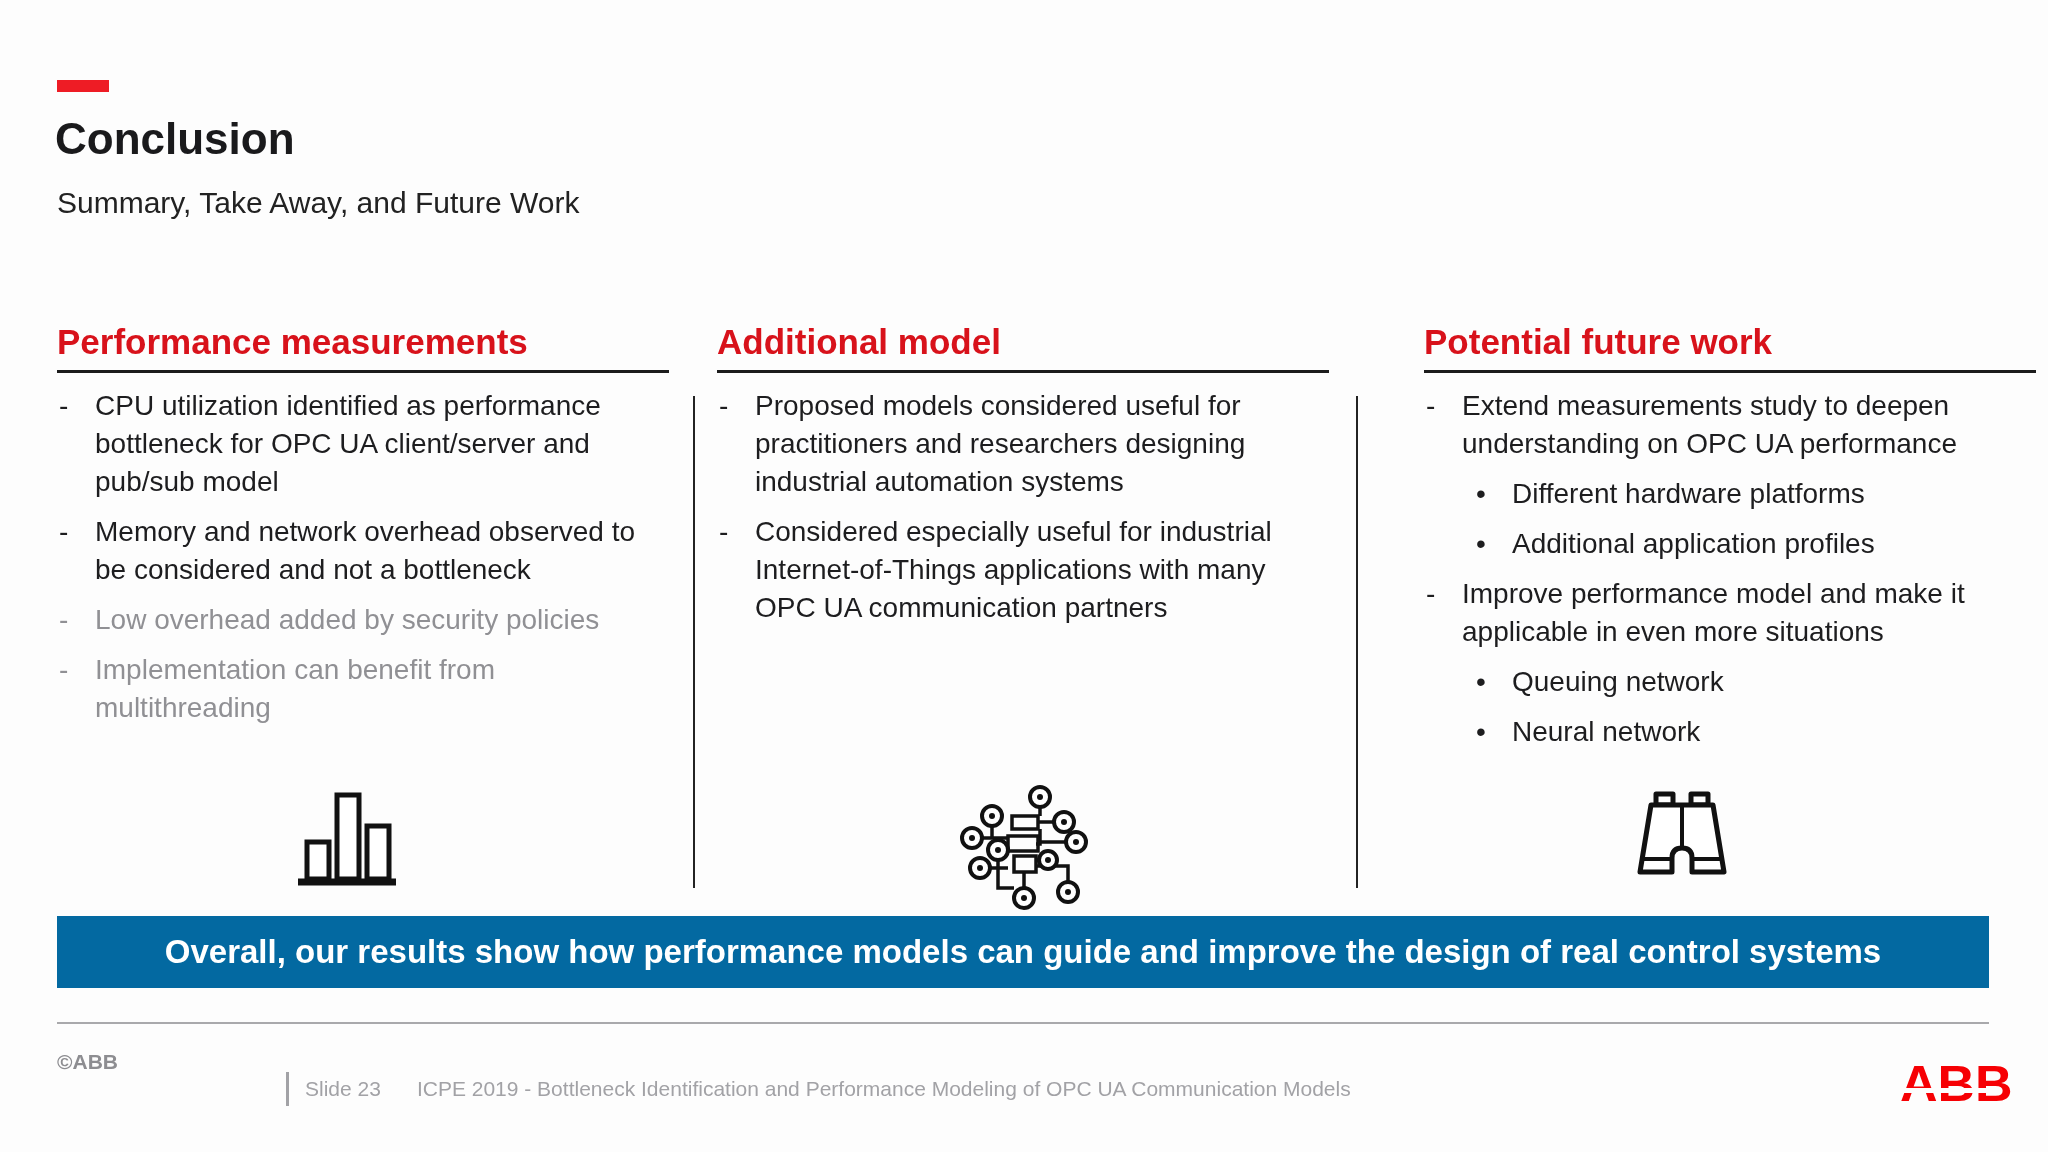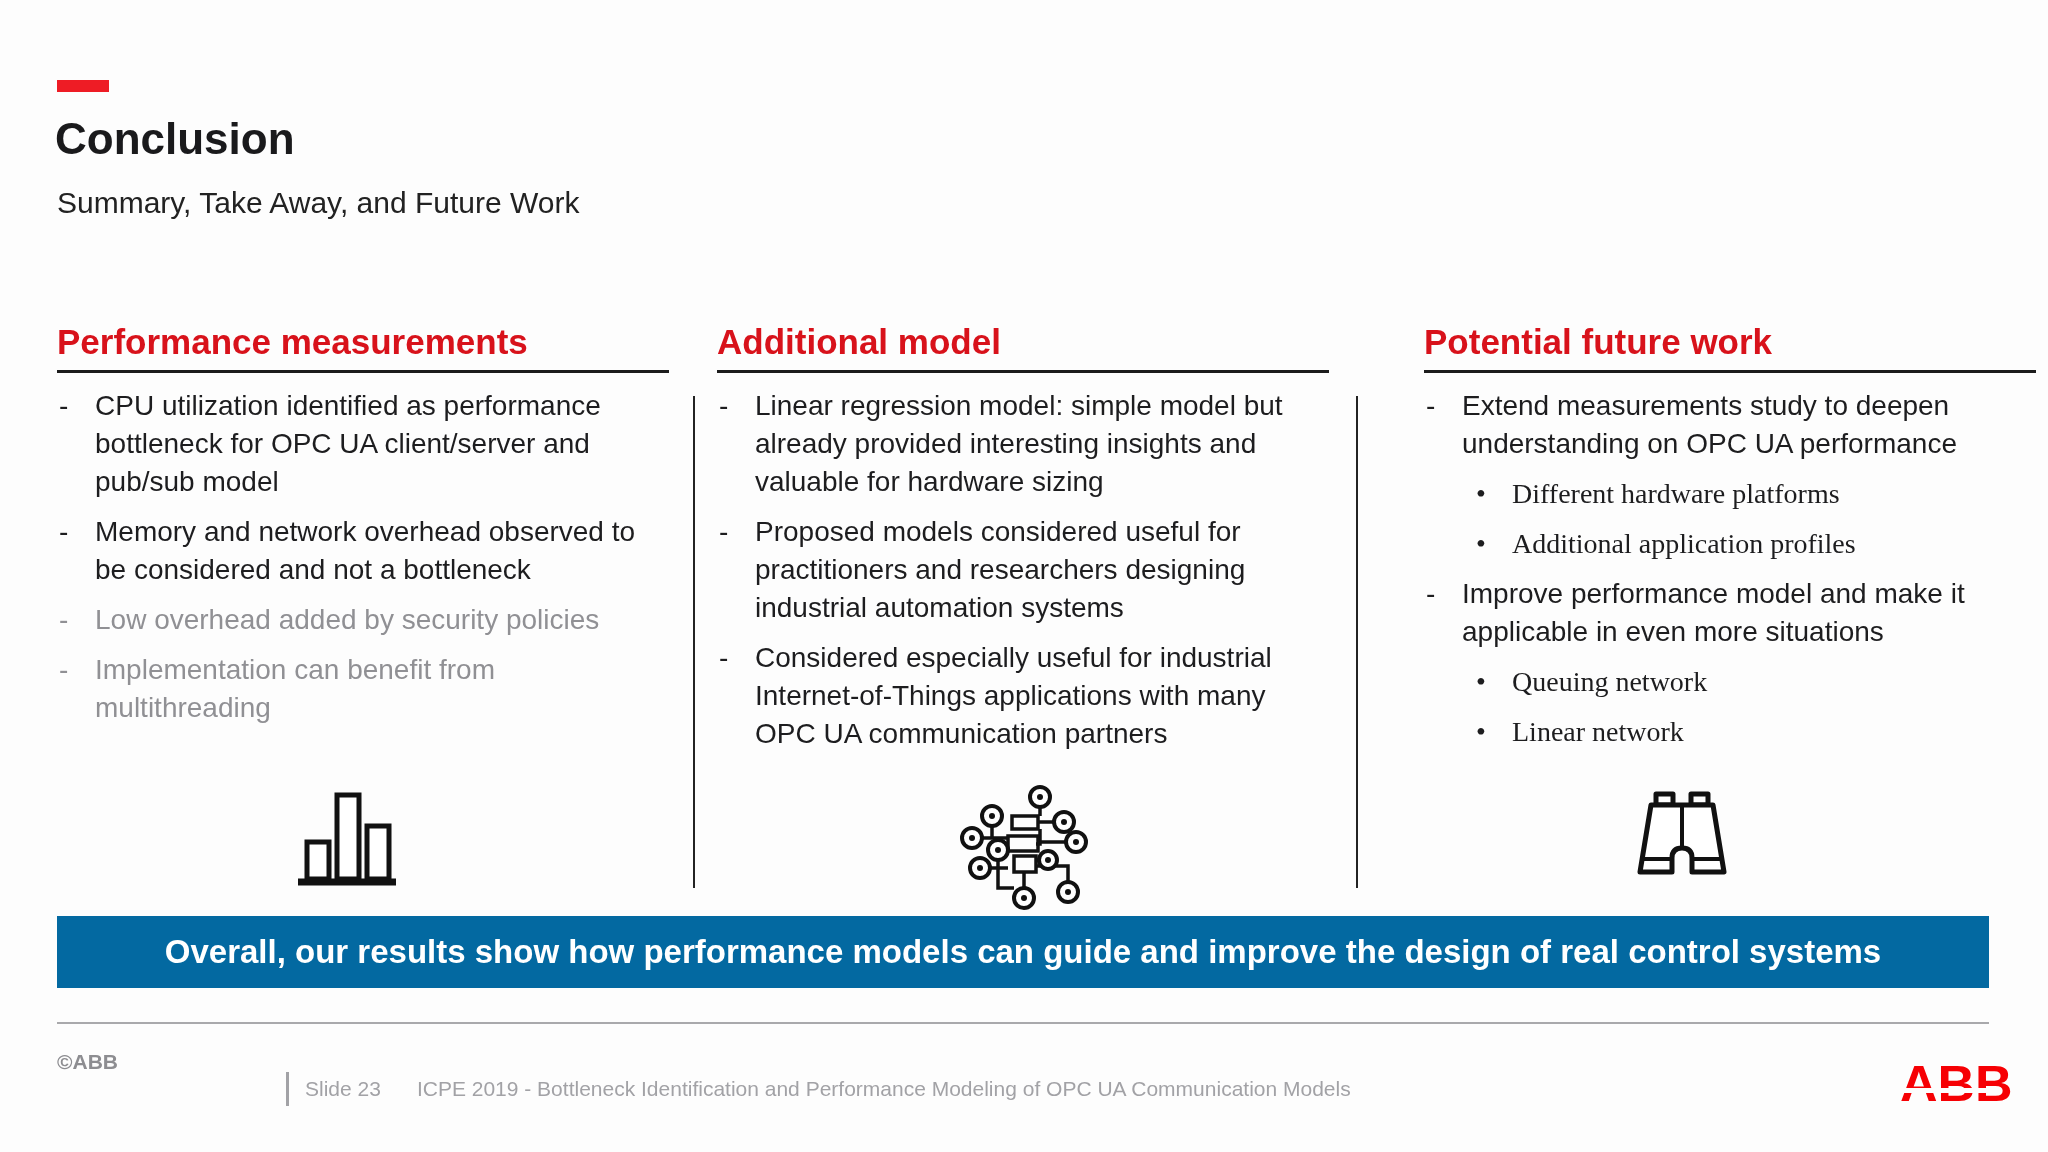--- a/index.html
+++ b/index.html
@@ -15,21 +15,21 @@
   .col1{left:57px;}
   .col2{left:717px;}
   .col3{left:1424px;}
   .col h2{
     margin:0;font-size:35px;line-height:40px;font-weight:bold;color:#d8121b;
     border-bottom:3px solid #1c1c1c;padding-bottom:8px;
   }
   .col ul{list-style:none;margin:14px 0 0;padding:0;font-size:28px;line-height:38px;}
   .col li{position:relative;padding-left:38px;margin-bottom:12px;}
   .col li.dash::before{content:"-";position:absolute;left:2px;}
-  .col li.sub{padding-left:88px;font-family:Liberation Serif, serif;}
+  .col li.sub{padding-left:88px;}
   .col li.sub::before{content:"\2022";position:absolute;left:52px;}
   .col li.muted{color:#909094;}
 
   .divider{position:absolute;top:396px;width:2px;height:492px;background:#232323;}
   .divider1{left:693px;}
   .divider2{left:1356px;}
 
   .icon{position:absolute;}
   .icon-bars{left:297px;top:786px;width:100px;height:102px;}
   .icon-network{left:952px;top:774px;width:138px;height:138px;}
@@ -66,35 +66,34 @@
       <li class="dash"><span>CPU utilization identified as performance bottleneck for OPC UA client/server and pub/sub model</span></li>
       <li class="dash"><span>Memory and network overhead observed to be considered and not a bottleneck</span></li>
       <li class="dash muted"><span>Low overhead added by security policies</span></li>
       <li class="dash muted"><span>Implementation can benefit from multithreading</span></li>
     </ul>
   </section>
 
   <section class="col col2">
     <h2>Additional model</h2>
     <ul>
-      <li class="dash"><span>Linear regression model: simple model but already provided interesting insights and valuable for hardware sizing</span></li>
       <li class="dash"><span>Proposed models considered useful for practitioners and researchers designing industrial automation systems</span></li>
       <li class="dash"><span>Considered especially useful for industrial Internet-of-Things applications with many OPC UA communication partners</span></li>
     </ul>
   </section>
 
   <section class="col col3">
     <h2>Potential future work</h2>
     <ul>
       <li class="dash"><span>Extend measurements study to deepen understanding on OPC UA performance</span></li>
       <li class="sub"><span>Different hardware platforms</span></li>
       <li class="sub"><span>Additional application profiles</span></li>
       <li class="dash"><span>Improve performance model and make it applicable in even more situations</span></li>
       <li class="sub"><span>Queuing network</span></li>
-      <li class="sub"><span>Linear network</span></li>
+      <li class="sub"><span>Neural network</span></li>
     </ul>
   </section>
 
   <div class="divider divider1"></div>
   <div class="divider divider2"></div>
 
   <div class="icon icon-bars">
     <svg viewBox="0 0 100 102">
       <g fill="#fff" stroke="#111" stroke-width="5">
         <rect x="10" y="56" width="22" height="37"></rect>

